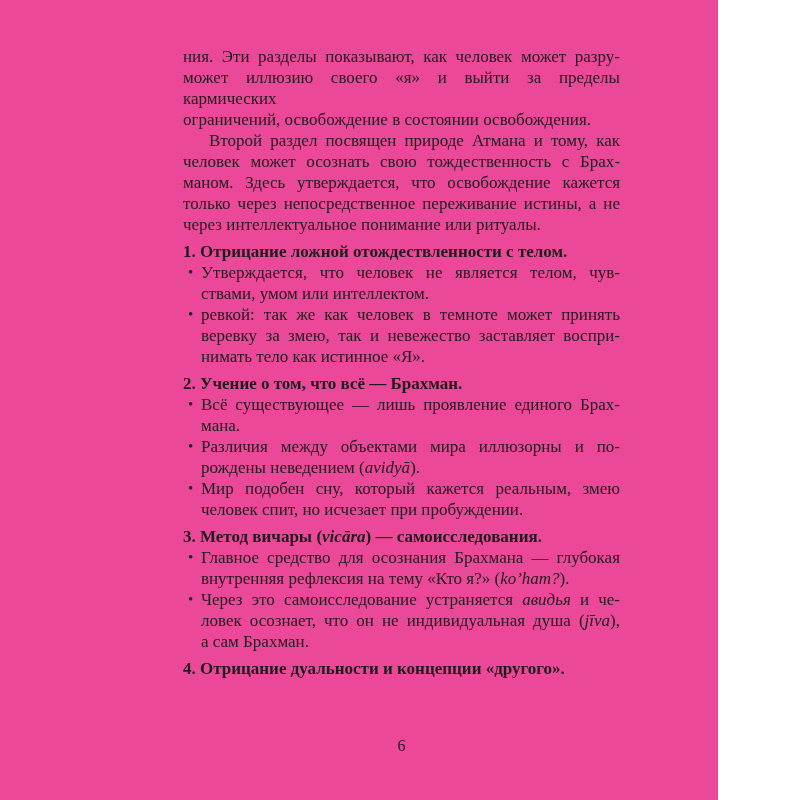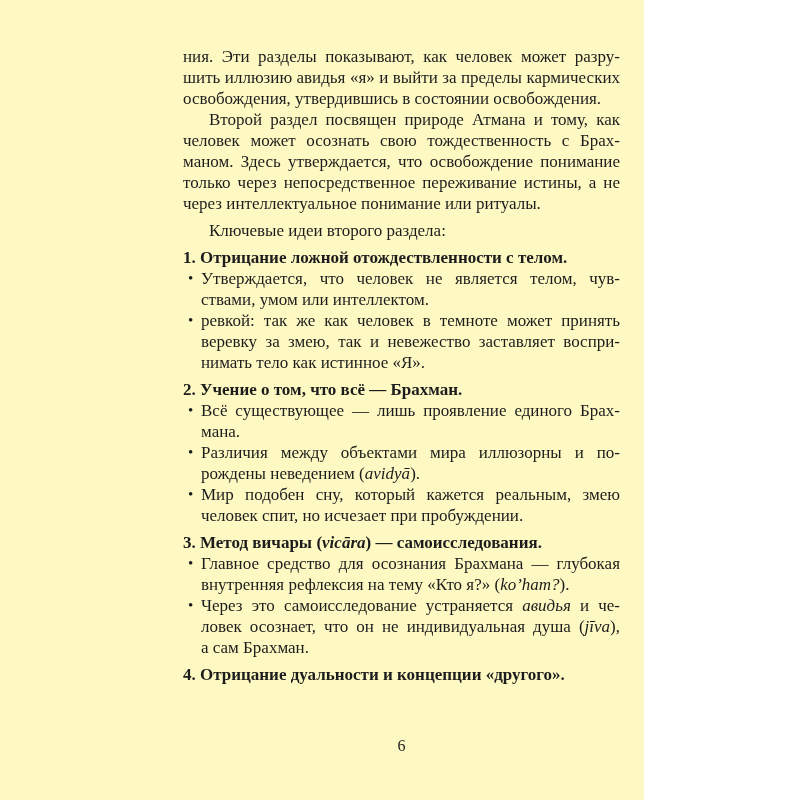--- a/index.html
+++ b/index.html
@@ -2,23 +2,23 @@
 <html><head>
 <meta charset="utf-8">
 <style>
   html, body {
     margin: 0;
     padding: 0;
     background: #ffffff;
   }
   .page {
     position: relative;
-    width: 644px;
+    width: 718px;
     height: 800px;
-    background: #fef9c3;
+    background: #ec4899;
     font-family: "Liberation Serif", "DejaVu Serif", serif;
     color: #1c1c1c;
     overflow: hidden;
   }
   .text-block {
     position: absolute;
     left: 183px;
     top: 46px;
     width: 437px;
     font-size: 17px;
@@ -59,32 +59,29 @@
     line-height: 20px;
   }
 </style>
 </head>
 <body>
 
 <div class="page">
   <div class="text-block">
       <div class="block paragraph">
         <div class="line just">ния. Эти разделы показывают, как человек может разру-</div>
-        <div class="line just">шить иллюзию авидья «я» и выйти за пределы кармических</div>
-        <div class="line">освобождения, утвердившись в состоянии освобождения.</div>
+        <div class="line just">может иллюзию своего «я» и выйти за пределы кармических</div>
+        <div class="line">ограничений, освобождение в состоянии освобождения.</div>
       </div>
       <div class="block paragraph indent">
         <div class="line just">Второй раздел посвящен природе Атмана и тому, как</div>
         <div class="line just">человек может осознать свою тождественность с Брах-</div>
-        <div class="line just">маном. Здесь утверждается, что освобождение понимание</div>
+        <div class="line just">маном. Здесь утверждается, что освобождение кажется</div>
         <div class="line just">только через непосредственное переживание истины, а не</div>
         <div class="line">через интеллектуальное понимание или ритуалы.</div>
-      </div>
-      <div class="block paragraph indent spaced">
-        <div class="line">Ключевые идеи второго раздела:</div>
       </div>
       <div class="block heading">
         <div class="line">1. Отрицание ложной отождествленности с телом.</div>
       </div>
       <div class="block bullet">
         <span class="marker">•</span>
         <div class="line just">Утверждается, что человек не является телом, чув-</div>
         <div class="line">ствами, умом или интеллектом.</div>
       </div>
       <div class="block bullet">

